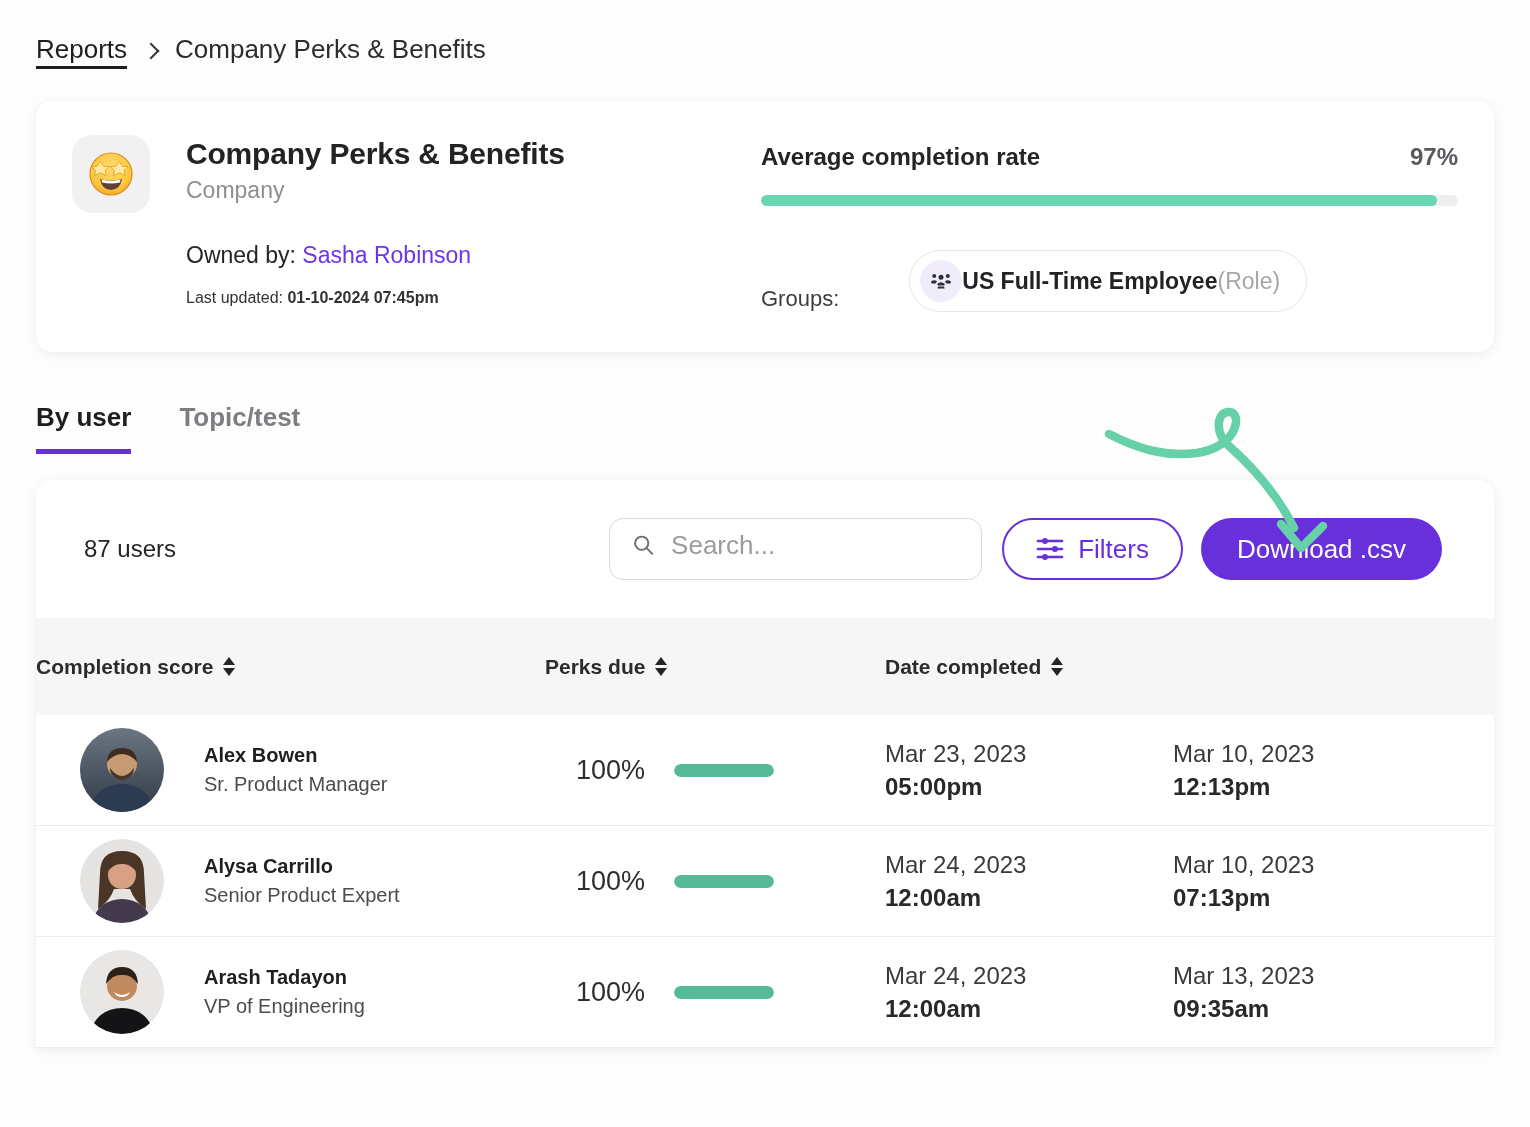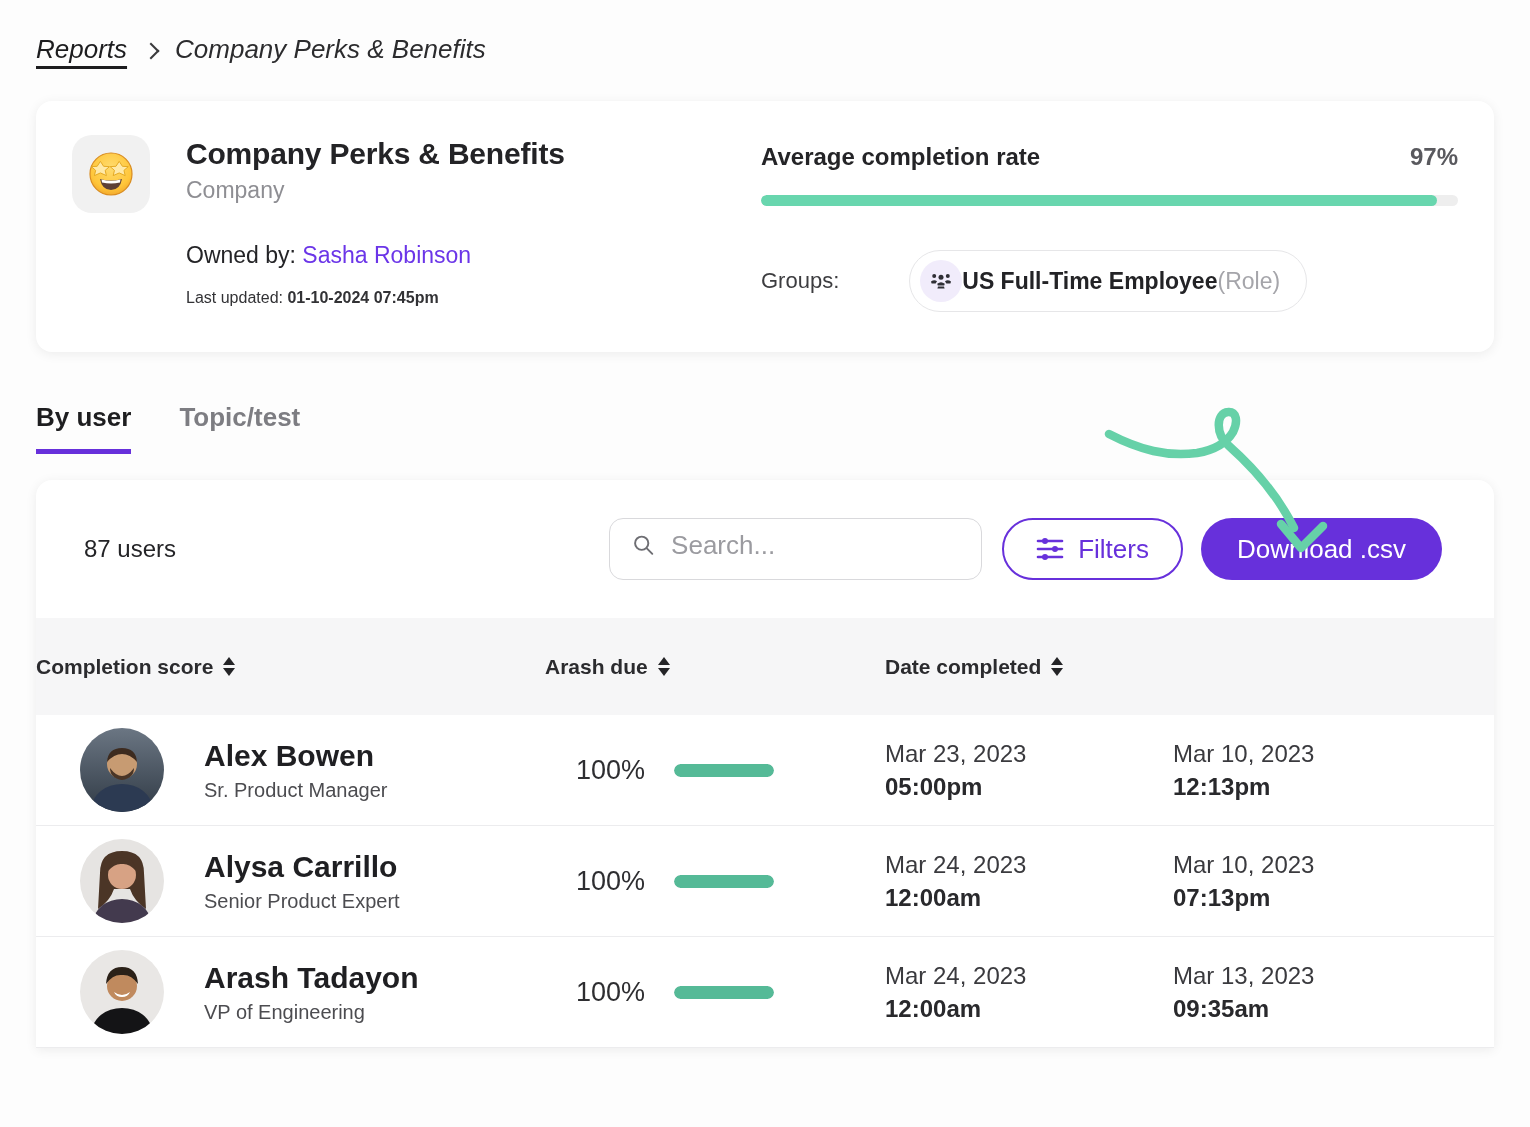--- a/index.html
+++ b/index.html
@@ -4,21 +4,21 @@
 <style>
   * { margin:0; padding:0; box-sizing:border-box; }
   html,body { width:1530px; height:1127px; overflow:hidden; }
   body {
     font-family:"Liberation Sans","DejaVu Sans",sans-serif;
     background:#fdfdfd; color:#1f1f23; position:relative;
   }
   :root{ }
 
   
-  .breadcrumb { display:flex; align-items:center; gap:18px; padding:34px 36px 0 36px;font-style:italic; }
+  .breadcrumb { display:flex; align-items:center; gap:18px; padding:34px 36px 0 36px; }
   .crumb-link { font-size:26px; color:#1d1d1f; text-decoration:underline; text-underline-offset:8px; text-decoration-thickness:2.5px; cursor:pointer; }
   .crumb-sep { width:12px; height:12px; border-top:2.5px solid #3a3a3c; border-right:2.5px solid #3a3a3c; transform:rotate(45deg); margin-top:2px; }
   .crumb-current { font-size:26px; color:#2c2c2e; }
 
   
   .summary-card {
     margin:36px 36px 0 36px; width:1458px; background:#ffffff;
     border-radius:16px; box-shadow:0 2px 12px rgba(0,0,0,.07);
     padding:34px 36px 40px 36px; display:flex;
   }
@@ -33,21 +33,21 @@
   .sc-updated b { font-weight:700; }
 
   .sc-right { flex:1; padding-top:8px; }
   .avg-row { display:flex; align-items:baseline; }
   .avg-label { font-size:24px; font-weight:700; color:#242427; }
   .avg-value { margin-left:auto; font-size:24px; font-weight:700; color:#59595e; }
   .avg-track { margin-top:24px; width:697px; height:11px; border-radius:6px; background:#eeeeee; overflow:hidden; }
   .avg-fill { height:100%; border-radius:6px; background:#68d6ae; }
   .w97 { width:97%; }
 
-  .groups-row { margin-top:44px; display:flex; align-items:center; }
+  .groups-row { margin-top:44px; display:flex; align-items:flex-end; }
   .groups-label { font-size:22px; color:#3d3d40; margin-right:70px; }
   .group-chip { display:flex; align-items:center; gap:0; border:1.5px solid #e6e6e8; border-radius:999px; background:#fff; padding:10px 26px 10px 10px; height:62px; cursor:pointer; }
   .chip-icon-circle { width:42px; height:42px; border-radius:50%; background:#f1ecfb; display:flex; align-items:center; justify-content:center; }
   .chip-name { font-size:23px; font-weight:700; color:#232326; }
   .chip-suffix { font-size:23px; color:#a5a5aa; font-weight:500; }
 
   
   .tabs { display:flex; gap:48px; padding:50px 20px 0 36px; }
   .tab { font-size:26px; font-weight:700; padding-bottom:16px; cursor:pointer; }
   .tab.active { color:#1e1e20; border-bottom:5px solid #6730db; }
@@ -78,21 +78,21 @@
   .th-pad { padding-left:4px; }
   .tri-up { width:0; height:0; border-left:7px solid transparent; border-right:7px solid transparent; border-bottom:9px solid #242427; display:inline-block; margin-bottom:8px; }
   .sort-both { display:inline-flex; flex-direction:column; gap:3px; }
   .sort-both .u { width:0;height:0;border-left:6px solid transparent;border-right:6px solid transparent;border-bottom:8px solid #242427; }
   .sort-both .d { width:0;height:0;border-left:6px solid transparent;border-right:6px solid transparent;border-top:8px solid #242427; }
 
   .trow { height:111px; border-bottom:1.5px solid #ececee; background:#fff; }
   .cell-user { display:flex; align-items:center; padding-left:44px; }
   .avatar { width:84px; height:84px; border-radius:50%; overflow:hidden; flex:0 0 auto; }
   .user-text { margin-left:40px; }
-  .user-name { font-size:30px; font-weight:700; color:#1f1f22; }
+  .user-name { font-size:20px; font-weight:700; color:#1f1f22; }
   .user-role { font-size:20px; color:#4c4c50; margin-top:6px; }
   .cell-score { display:flex; align-items:center; padding-left:35px; }
   .score-val { font-size:27px; color:#2e2e31; width:98px; }
   .score-track { width:100px; height:13px; border-radius:7px; background:#e9e9eb; overflow:hidden; }
   .score-fill { height:100%; border-radius:7px; background:#55ba97; }
   .w100 { width:100%; }
   .cell-date { padding-left:4px; }
   .date-line { font-size:24px; color:#3a3a3e; }
   .time-line { font-size:24px; font-weight:700; color:#29292c; margin-top:5px; }
 </style>
@@ -198,21 +198,21 @@
 
   <div class="grid-row thead">
     <div class="th">
       <span>Completion score</span>
       <span class="sort-both">
           <span class="u"></span>
           <span class="d"></span>
         </span>
     </div>
     <div class="th th-pad">
-      <span>Arash due</span>
+      <span>Perks due</span>
       <span class="sort-both">
           <span class="u"></span>
           <span class="d"></span>
         </span>
     </div>
     <div class="th th-pad">
       <span>Date completed</span>
       <span class="sort-both">
           <span class="u"></span>
           <span class="d"></span>

